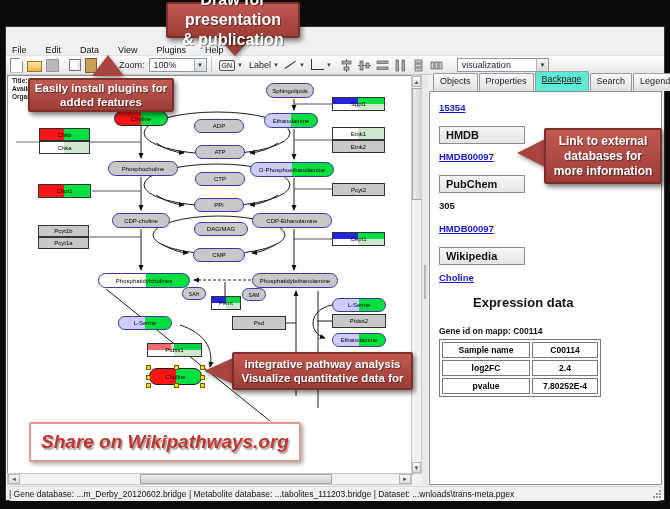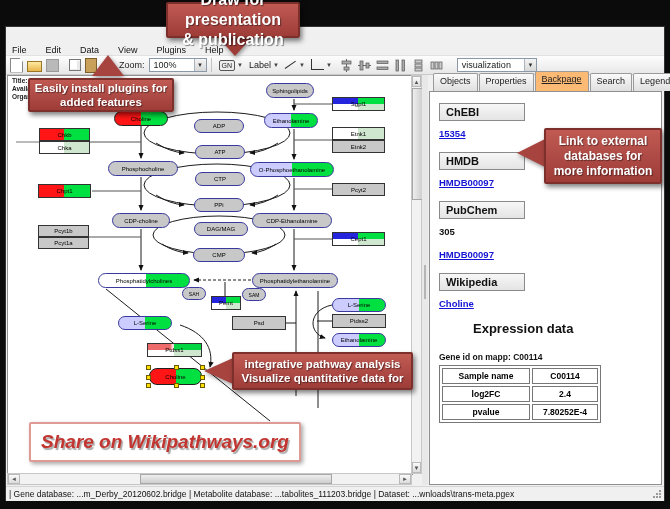--- a/index.html
+++ b/index.html
@@ -29,21 +29,21 @@
        linear-gradient(#fff,#fff) 0 0/8px 10px no-repeat,
        linear-gradient(#e8e8e8,#e8e8e8) 4px 2px/8px 10px no-repeat;border:0;outline:1px solid #777;outline-offset:-1px;}
   .icon-paste{width:10px;height:13px;background:#c8a05a;border:1px solid #7d5f2c;}
   .tb-sep{width:1px;height:14px;background:#c2c2c2;margin:0 4px;}
   .zoom-label{margin-left:22px;}
   .combo{display:inline-flex;align-items:center;background:#fff;border:1px solid #8a98a8;height:14px;
          font-size:9px;padding-left:4px;box-sizing:border-box;}
   .combo .arrow{width:11px;height:12px;margin-left:auto;background:linear-gradient(#f4f4f4,#d8d8d8);
                 border-left:1px solid #aab4c0;font-size:6px;display:flex;align-items:center;justify-content:center;color:#333;}
   #zoom-combo{width:58px;margin-left:4px;}
-  #vis-combo{width:80px;margin-left:14px;}
+  #vis-combo{width:92px;margin-left:14px;}
   .tool-dd{display:inline-flex;align-items:center;gap:2px;border:1px solid transparent;padding:1px 2px;}
   .dd-arrow{font-size:6px;color:#444;}
   .gn-box{border:1px solid #555;background:#eee;font-size:7px;padding:0 2px;line-height:9px;border-radius:2px;}
   .line-glyph{width:12px;height:10px;position:relative;}
   .line-glyph::before{content:"";position:absolute;left:0;top:8px;width:13px;height:1px;background:#333;
                       transform:rotate(-35deg);transform-origin:left;}
   .elbow-glyph{width:12px;height:10px;border-left:1px solid #333;border-bottom:1px solid #333;margin-top:-2px;}
   .align-glyph{width:13px;height:13px;margin-left:5px;}
   
   #canvas{position:absolute;left:7px;top:75px;width:404px;height:398px;background:#fff;
@@ -80,37 +80,37 @@
   #vthumb{position:absolute;left:0;top:12px;width:9px;height:110px;margin:0 0;background:linear-gradient(90deg,#eee,#cfcfcf);border:1px solid #a7a7a7;}
   #vscroll .sb-btn.bottom{position:absolute;bottom:0;left:0;}
   #hthumb{width:190px;margin-left:120px;background:linear-gradient(#eee,#cfcfcf);border:1px solid #a7a7a7;}
   #splitter{position:absolute;left:422px;top:75px;width:6px;height:410px;background:#e8e8e8;}
   #splitter .grip{position:absolute;left:2px;top:190px;width:2px;height:34px;background:#b5b5b5;}
   
   #panel-tabs{position:absolute;left:429px;top:75px;width:234px;height:16px;display:flex;align-items:flex-end;
               font-size:9px;color:#222;gap:1px;padding-left:4px;box-sizing:border-box;}
   .tab{padding:2px 6px 2px 6px;background:linear-gradient(#fafafa,#dfdfdf);border:1px solid #9a9a9a;
        border-bottom:none;border-radius:2px 2px 0 0;height:13px;line-height:11px;}
-  .tab.active{background:#fdba74;height:15px;font-weight:normal;position:relative;z-index:2;text-decoration:underline;}
+  .tab.active{background:#5eead4;height:15px;font-weight:normal;position:relative;z-index:2;text-decoration:underline;}
   #panel-content{position:absolute;left:429px;top:91px;width:233px;height:394px;background:#fff;
                  border:1px solid #8f8f8f;box-sizing:border-box;padding:10px 0 0 9px;overflow:hidden;z-index:1;}
   .bp-header{display:inline-block;min-width:72px;background:linear-gradient(#f7f7f7,#e4e4e4);
              border:1px solid #8a8a8a;font-weight:bold;font-size:11px;color:#111;padding:2px 6px;margin-bottom:7px;}
   .bp-link{display:block;color:#1414d4;font-size:9.5px;font-weight:bold;text-decoration:underline;margin-bottom:12px;}
   .bp-value{display:block;color:#111;font-size:9.5px;font-weight:bold;margin-bottom:12px;}
   #expr-title{font-weight:bold;font-size:13px;color:#111;margin:2px 0 16px 0;padding-left:34px;}
   #expr-geneid{font-weight:bold;font-size:8.5px;color:#111;margin-bottom:3px;}
   #expr-table{border-collapse:separate;border-spacing:2px;background:#fff;border:1px solid #777;}
   #expr-table td{border:1px solid #777;font-size:8.5px;font-weight:bold;text-align:center;
                  padding:2px 3px;min-width:58px;}
   #expr-table td:first-child{min-width:80px;}
   
   #statusbar{position:absolute;left:6px;top:486px;width:658px;height:15px;background:#f0f0f0;
              border-top:1px solid #d5d5d5;display:flex;align-items:center;font-size:8.5px;color:#111;
-             padding-left:3px;box-sizing:border-box;}
+             padding-left:3px;box-sizing:border-box;border-radius:6px;}
   #resize-grip{position:absolute;right:2px;bottom:2px;width:10px;height:10px;
      background:radial-gradient(circle at 2px 8px,#9a9a9a 1px,transparent 1.2px),
                 radial-gradient(circle at 5px 5px,#9a9a9a 1px,transparent 1.2px),
                 radial-gradient(circle at 8px 2px,#9a9a9a 1px,transparent 1.2px),
                 radial-gradient(circle at 5px 8px,#9a9a9a 1px,transparent 1.2px),
                 radial-gradient(circle at 8px 5px,#9a9a9a 1px,transparent 1.2px),
                 radial-gradient(circle at 8px 8px,#9a9a9a 1px,transparent 1.2px);}
   
   .callout{position:absolute;background:linear-gradient(180deg,#c05a53,#9e3c38);border:2px solid #7c2f2b;
            border-radius:2px;box-shadow:2px 3px 5px rgba(0,0,0,.5);color:#fff;font-weight:bold;
@@ -325,21 +325,21 @@
 
 <div id="panel-tabs">
     <div class="tab">Objects</div>
     <div class="tab">Properties</div>
     <div class="tab active">Backpage</div>
     <div class="tab">Search</div>
     <div class="tab">Legend</div>
   </div>
 <div id="panel-content">
   <div id="bp-sections">
-      <div class="bp-sec"><div class="bp-header">ChEBI</div><a class="bp-link" href="#">15354</a></div>
+      <div class="bp-sec"><a class="bp-link" href="#">15354</a></div>
       <div class="bp-sec"><div class="bp-header">HMDB</div><a class="bp-link" href="#">HMDB00097</a></div>
       <div class="bp-sec"><div class="bp-header">PubChem</div><div class="bp-value">305</div></div>
       <div class="bp-sec"><a class="bp-link" href="#">HMDB00097</a></div>
       <div class="bp-sec"><div class="bp-header">Wikipedia</div><a class="bp-link" href="#">Choline</a></div>
     </div>
   <div id="expr-title">Expression data</div>
   <div id="expr-geneid">Gene id on mapp: C00114</div>
   <table id="expr-table">
       <tbody id="expr-tbody">
         <tr>

